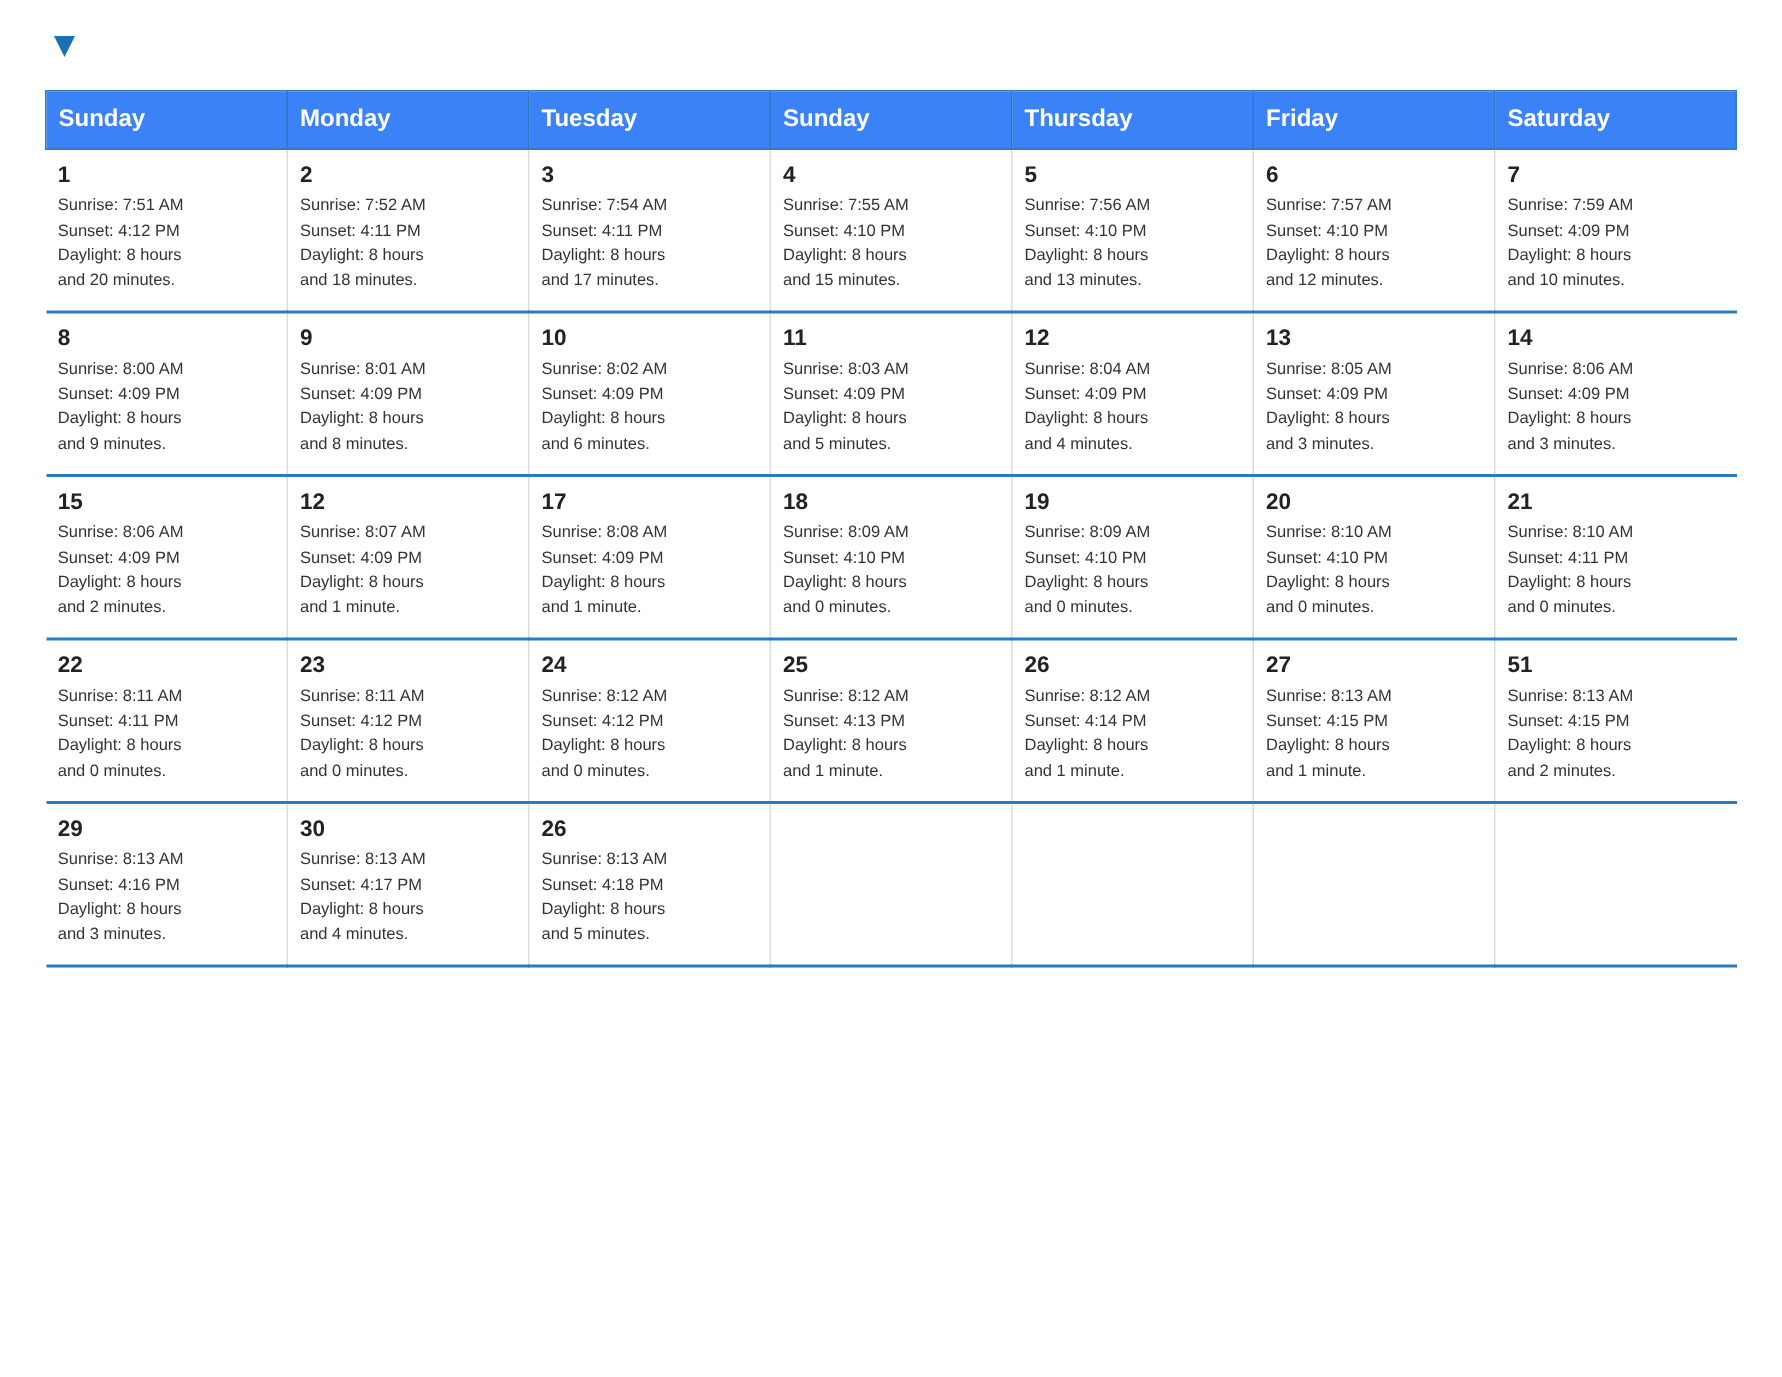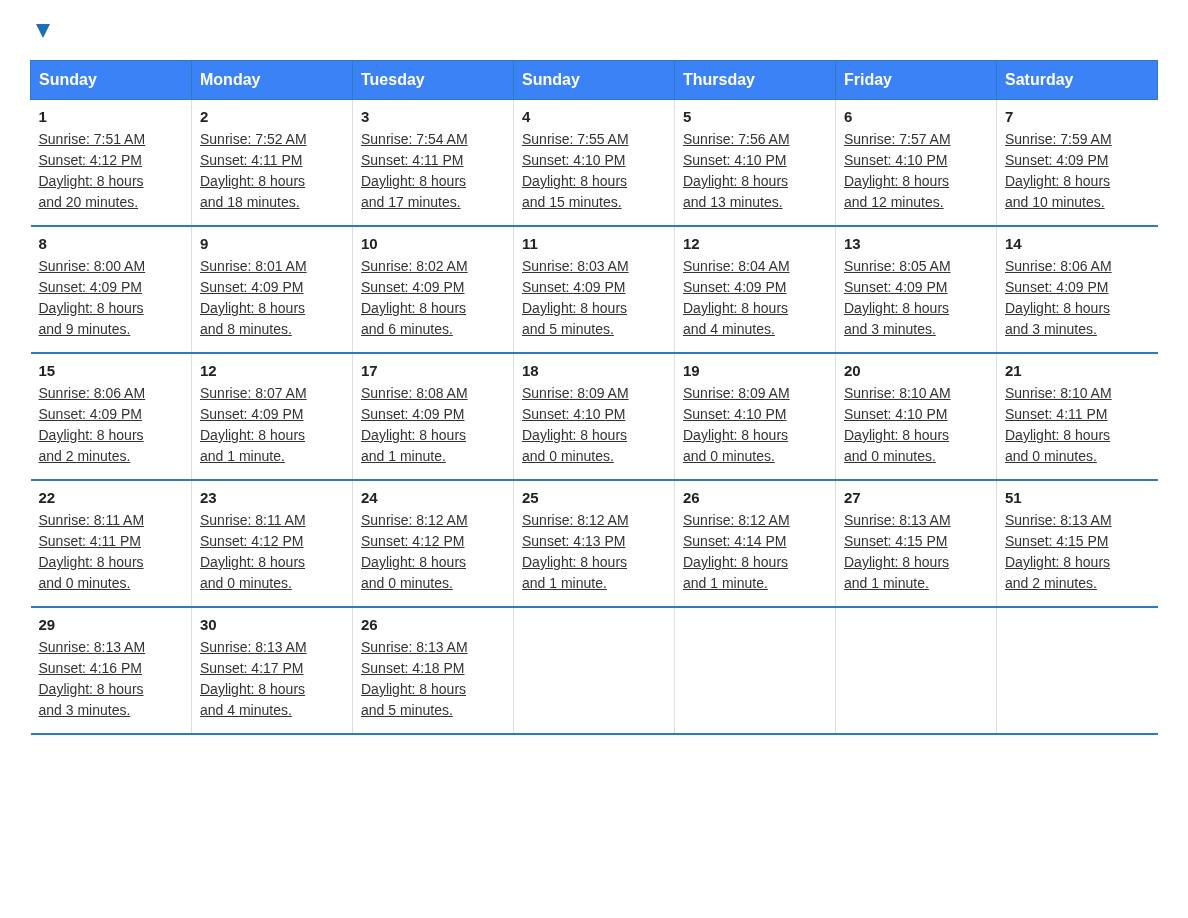--- a/index.html
+++ b/index.html
@@ -66,23 +66,22 @@
       border-right: none;
     }
     .day-num {
       font-size: 15px;
       font-weight: bold;
       margin-bottom: 4px;
       display: block;
     }
     .day-info {
       color: #333;
-      font-size: 14px;
+      font-size: 11px;
       line-height: 1.5;
-      text-decoration: underline;
     }
     .logo-row {
       display: flex;
       align-items: center;
     }
     .logo-general {
       font-size: 30px;
       font-weight: 900;
       color: #333;
       letter-spacing: -0.5px;

